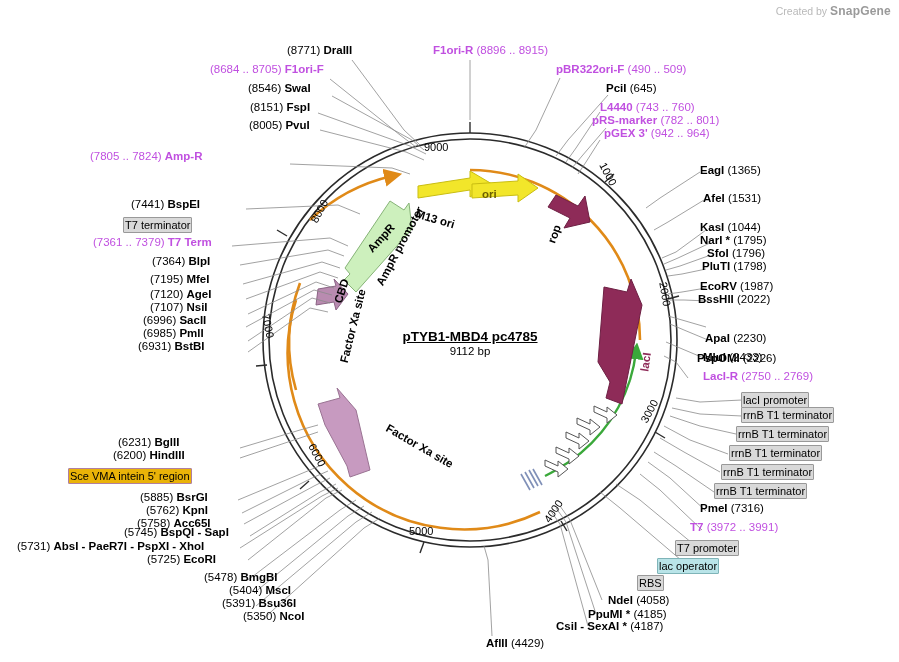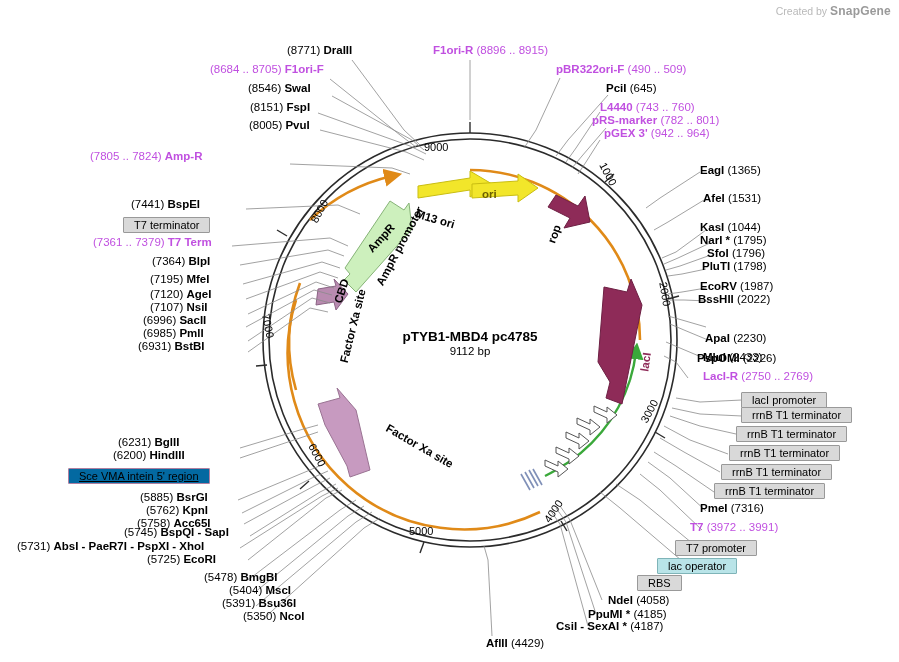--- a/index.html
+++ b/index.html
@@ -12,24 +12,24 @@
     color:#000;
   }
   .abs{position:absolute;}
   #canvas{position:absolute;left:0;top:0;width:899px;height:662px;}
   .lbl{position:absolute;white-space:nowrap;font-size:11.5px;line-height:13px;}
   .lbl .nm{font-weight:bold;}
   .lbl .pos{font-weight:normal;}
   .purple{color:#c050e0;}
   .plain{color:#000;}
   .boxed{
-    background:#e8e8e8;border:1px solid #999;padding:1px 10px;border-radius:1px;
+    background:#e8e8e8;border:1px solid #999;padding:1px 1px;border-radius:1px;
     font-size:11px;color:#000;
   }
-  .boxed.pink{background:#0369a1;border-color:#b07fa0;text-decoration:underline;}
+  .boxed.pink{background:#eab308;border-color:#b07fa0;}
   .boxed.cyan{background:#b9e4e8;border-color:#7fb4b8;}
   .boxed.grey{background:#d9d9d9;border-color:#999;}
   .title{
     position:absolute;text-align:center;font-weight:bold;font-size:13.5px;
   }
   .subtitle{position:absolute;text-align:center;font-size:11.5px;}
   .brand{position:absolute;right:8px;top:4px;font-size:10.5px;color:#b9b9b9;}
   .brand b{color:#9a9a9a;font-size:12px;letter-spacing:.2px;}
   .feat-label{position:absolute;font-size:11.5px;font-weight:bold;color:#000;}
   .tick-num{position:absolute;font-size:11px;color:#000;}
@@ -177,21 +177,21 @@
     <path d="M698,548 L640,500 L616,484"></path>
     <path d="M688,566 L620,508 L600,492"></path>
 
     <path d="M602,600 L570,520 L560,506"></path>
     <path d="M596,614 L566,522 L556,508"></path>
     <path d="M588,626 L560,524 L550,510"></path>
     <path d="M492,636 L488,560 L484,546"></path>
   </g>
 </svg>
 
-<div class="title" style="left:330px;top:329px;width:280px;">pTYB1-MBD4 pc4785</div>
+<div class="title" style="left:330px;top:329px;width:280px;text-decoration:underline;">pTYB1-MBD4 pc4785</div>
 <div class="subtitle" style="left:330px;top:345px;width:280px;">9112 bp</div>
 
 <div class="tick-num" style="left:424px;top:141px;">9000</div>
 <div class="tick-num" style="left:596px;top:168px;transform:rotate(62deg);">1000</div>
 <div class="tick-num" style="left:653px;top:288px;transform:rotate(80deg);">2000</div>
 <div class="tick-num" style="left:637px;top:405px;transform:rotate(-62deg);">3000</div>
 <div class="tick-num" style="left:541px;top:505px;transform:rotate(-56deg);">4000</div>
 <div class="tick-num" style="left:409px;top:525px;">5000</div>
 <div class="tick-num" style="left:305px;top:449px;transform:rotate(62deg);">6000</div>
 <div class="tick-num" style="left:256px;top:320px;transform:rotate(78deg);">7000</div>

